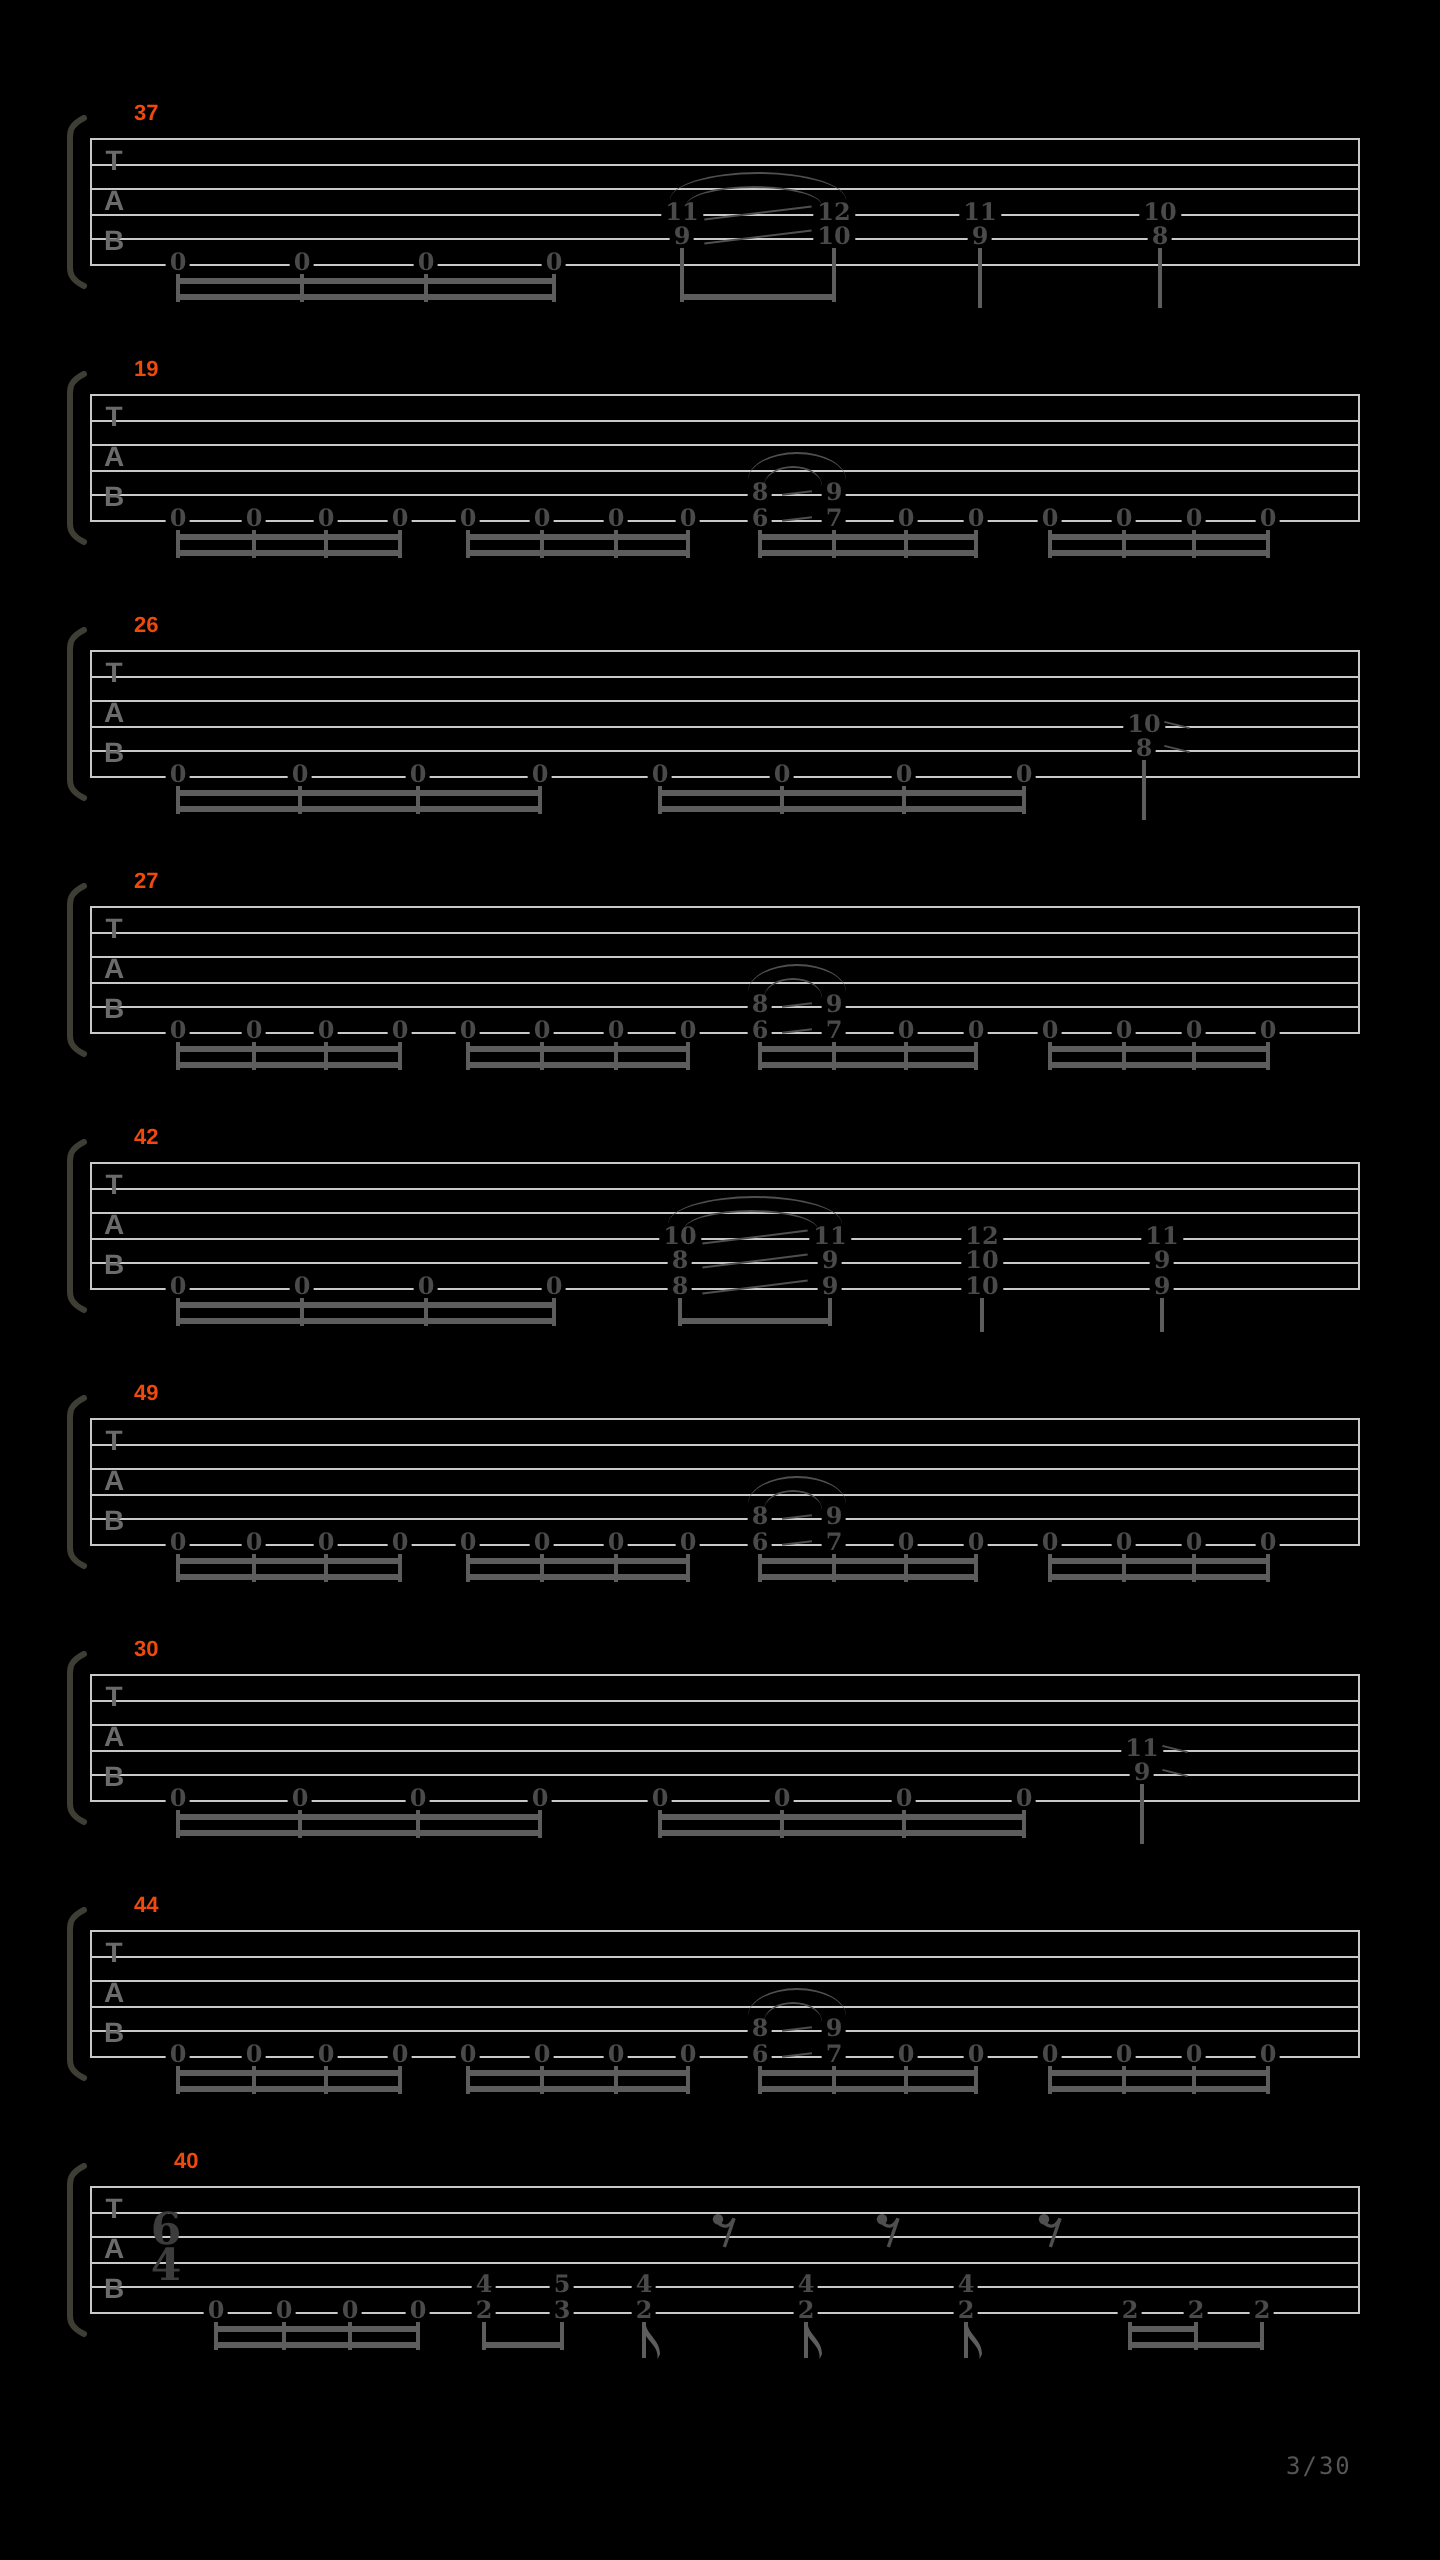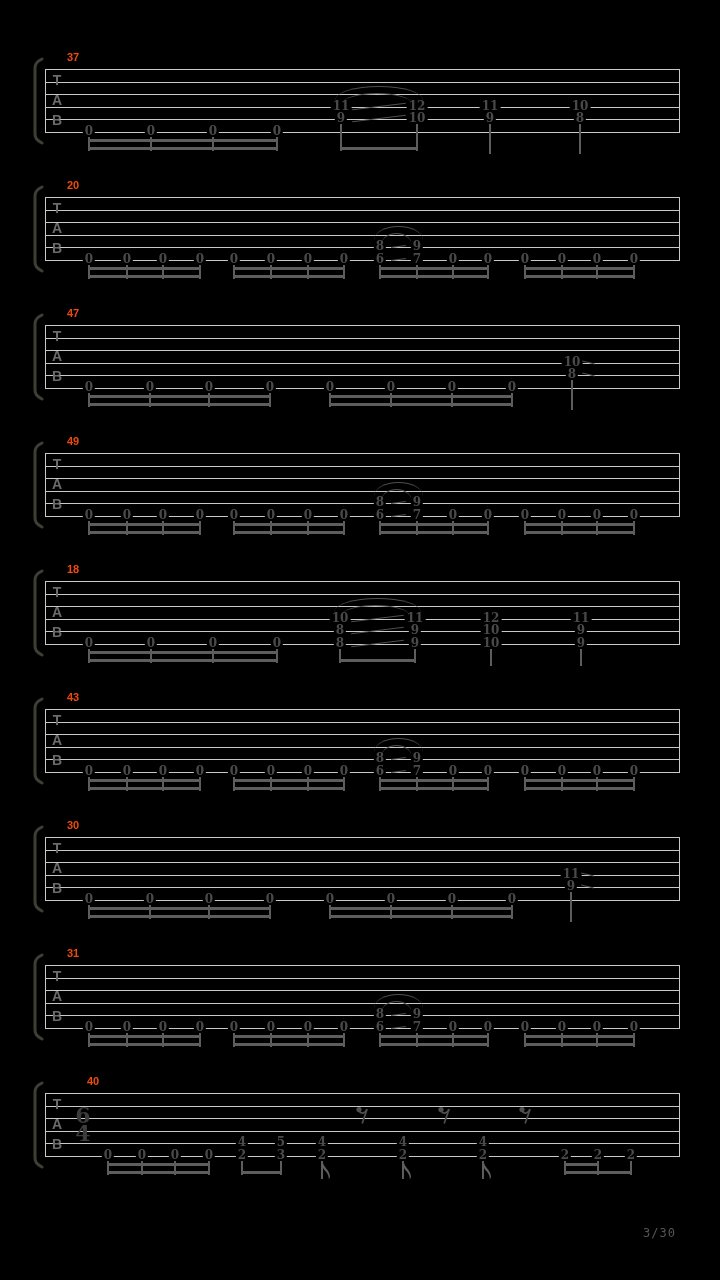--- a/index.html
+++ b/index.html
@@ -84,21 +84,21 @@
       <div class="vbar" style="position: absolute; left: 45px; top: 0px; width: 1px; height: 63.5px;"></div>
       <div class="vbar" style="position: absolute; left: 678.5px; top: 0px; width: 1.5px; height: 63.5px;"></div>
       <div style="position: absolute; left: 28px; top: -12px; width: 16px; height: 88px;">
         <svg width="16" height="88" viewBox="0 0 16 88" style="display:block">
           <path d="M14 2 C6 6 7 10 7 14 L7 74 C7 78 6 82 14 86" fill="none" stroke="#3e3e35" stroke-width="3" stroke-linecap="round"></path>
         </svg>
       </div>
       <div class="tabletter" style="position: absolute; left: 46px; top: 3px;">T</div>
       <div class="tabletter" style="position: absolute; left: 46px; top: 23px;">A</div>
       <div class="tabletter" style="position: absolute; left: 46px; top: 43px;">B</div>
-      <div class="mnum" style="position: absolute; left: 67px; top: -18px;">20</div>
+      <div class="mnum" style="position: absolute; left: 67px; top: -18px;">19</div>
       <div class="num" style="position: absolute; left: 89px; top: 55.5px;">0</div>
       <div class="stem" style="position: absolute; left: 88px; top: 67.5px; height: 14px;"></div>
       <div class="num" style="position: absolute; left: 127px; top: 55.5px;">0</div>
       <div class="stem" style="position: absolute; left: 126px; top: 67.5px; height: 14px;"></div>
       <div class="num" style="position: absolute; left: 163px; top: 55.5px;">0</div>
       <div class="stem" style="position: absolute; left: 162px; top: 67.5px; height: 14px;"></div>
       <div class="num" style="position: absolute; left: 200px; top: 55.5px;">0</div>
       <div class="stem" style="position: absolute; left: 199px; top: 67.5px; height: 14px;"></div>
       <div class="beam" style="position: absolute; left: 88px; top: 77.5px; width: 113px;"></div>
       <div class="beam" style="position: absolute; left: 88px; top: 69.5px; width: 113px;"></div>
@@ -149,21 +149,21 @@
       <div class="vbar" style="position: absolute; left: 45px; top: 0px; width: 1px; height: 63.5px;"></div>
       <div class="vbar" style="position: absolute; left: 678.5px; top: 0px; width: 1.5px; height: 63.5px;"></div>
       <div style="position: absolute; left: 28px; top: -12px; width: 16px; height: 88px;">
         <svg width="16" height="88" viewBox="0 0 16 88" style="display:block">
           <path d="M14 2 C6 6 7 10 7 14 L7 74 C7 78 6 82 14 86" fill="none" stroke="#3e3e35" stroke-width="3" stroke-linecap="round"></path>
         </svg>
       </div>
       <div class="tabletter" style="position: absolute; left: 46px; top: 3px;">T</div>
       <div class="tabletter" style="position: absolute; left: 46px; top: 23px;">A</div>
       <div class="tabletter" style="position: absolute; left: 46px; top: 43px;">B</div>
-      <div class="mnum" style="position: absolute; left: 67px; top: -18px;">47</div>
+      <div class="mnum" style="position: absolute; left: 67px; top: -18px;">26</div>
       <div class="num" style="position: absolute; left: 89px; top: 55.5px;">0</div>
       <div class="stem" style="position: absolute; left: 88px; top: 67.5px; height: 14px;"></div>
       <div class="num" style="position: absolute; left: 150px; top: 55.5px;">0</div>
       <div class="stem" style="position: absolute; left: 149px; top: 67.5px; height: 14px;"></div>
       <div class="num" style="position: absolute; left: 209px; top: 55.5px;">0</div>
       <div class="stem" style="position: absolute; left: 208px; top: 67.5px; height: 14px;"></div>
       <div class="num" style="position: absolute; left: 270px; top: 55.5px;">0</div>
       <div class="stem" style="position: absolute; left: 269px; top: 67.5px; height: 14px;"></div>
       <div class="beam" style="position: absolute; left: 88px; top: 77.5px; width: 183px;"></div>
       <div class="beam" style="position: absolute; left: 88px; top: 69.5px; width: 183px;"></div>
@@ -193,21 +193,21 @@
       <div class="vbar" style="position: absolute; left: 45px; top: 0px; width: 1px; height: 63.5px;"></div>
       <div class="vbar" style="position: absolute; left: 678.5px; top: 0px; width: 1.5px; height: 63.5px;"></div>
       <div style="position: absolute; left: 28px; top: -12px; width: 16px; height: 88px;">
         <svg width="16" height="88" viewBox="0 0 16 88" style="display:block">
           <path d="M14 2 C6 6 7 10 7 14 L7 74 C7 78 6 82 14 86" fill="none" stroke="#3e3e35" stroke-width="3" stroke-linecap="round"></path>
         </svg>
       </div>
       <div class="tabletter" style="position: absolute; left: 46px; top: 3px;">T</div>
       <div class="tabletter" style="position: absolute; left: 46px; top: 23px;">A</div>
       <div class="tabletter" style="position: absolute; left: 46px; top: 43px;">B</div>
-      <div class="mnum" style="position: absolute; left: 67px; top: -18px;">49</div>
+      <div class="mnum" style="position: absolute; left: 67px; top: -18px;">27</div>
       <div class="num" style="position: absolute; left: 89px; top: 55.5px;">0</div>
       <div class="stem" style="position: absolute; left: 88px; top: 67.5px; height: 14px;"></div>
       <div class="num" style="position: absolute; left: 127px; top: 55.5px;">0</div>
       <div class="stem" style="position: absolute; left: 126px; top: 67.5px; height: 14px;"></div>
       <div class="num" style="position: absolute; left: 163px; top: 55.5px;">0</div>
       <div class="stem" style="position: absolute; left: 162px; top: 67.5px; height: 14px;"></div>
       <div class="num" style="position: absolute; left: 200px; top: 55.5px;">0</div>
       <div class="stem" style="position: absolute; left: 199px; top: 67.5px; height: 14px;"></div>
       <div class="beam" style="position: absolute; left: 88px; top: 77.5px; width: 113px;"></div>
       <div class="beam" style="position: absolute; left: 88px; top: 69.5px; width: 113px;"></div>
@@ -258,21 +258,21 @@
       <div class="vbar" style="position: absolute; left: 45px; top: 0px; width: 1px; height: 63.5px;"></div>
       <div class="vbar" style="position: absolute; left: 678.5px; top: 0px; width: 1.5px; height: 63.5px;"></div>
       <div style="position: absolute; left: 28px; top: -12px; width: 16px; height: 88px;">
         <svg width="16" height="88" viewBox="0 0 16 88" style="display:block">
           <path d="M14 2 C6 6 7 10 7 14 L7 74 C7 78 6 82 14 86" fill="none" stroke="#3e3e35" stroke-width="3" stroke-linecap="round"></path>
         </svg>
       </div>
       <div class="tabletter" style="position: absolute; left: 46px; top: 3px;">T</div>
       <div class="tabletter" style="position: absolute; left: 46px; top: 23px;">A</div>
       <div class="tabletter" style="position: absolute; left: 46px; top: 43px;">B</div>
-      <div class="mnum" style="position: absolute; left: 67px; top: -18px;">18</div>
+      <div class="mnum" style="position: absolute; left: 67px; top: -18px;">42</div>
       <div class="num" style="position: absolute; left: 89px; top: 55.5px;">0</div>
       <div class="stem" style="position: absolute; left: 88px; top: 67.5px; height: 14px;"></div>
       <div class="num" style="position: absolute; left: 151px; top: 55.5px;">0</div>
       <div class="stem" style="position: absolute; left: 150px; top: 67.5px; height: 14px;"></div>
       <div class="num" style="position: absolute; left: 213px; top: 55.5px;">0</div>
       <div class="stem" style="position: absolute; left: 212px; top: 67.5px; height: 14px;"></div>
       <div class="num" style="position: absolute; left: 277px; top: 55.5px;">0</div>
       <div class="stem" style="position: absolute; left: 276px; top: 67.5px; height: 14px;"></div>
       <div class="beam" style="position: absolute; left: 88px; top: 77.5px; width: 190px;"></div>
       <div class="beam" style="position: absolute; left: 88px; top: 69.5px; width: 190px;"></div>
@@ -309,21 +309,21 @@
       <div class="vbar" style="position: absolute; left: 45px; top: 0px; width: 1px; height: 63.5px;"></div>
       <div class="vbar" style="position: absolute; left: 678.5px; top: 0px; width: 1.5px; height: 63.5px;"></div>
       <div style="position: absolute; left: 28px; top: -12px; width: 16px; height: 88px;">
         <svg width="16" height="88" viewBox="0 0 16 88" style="display:block">
           <path d="M14 2 C6 6 7 10 7 14 L7 74 C7 78 6 82 14 86" fill="none" stroke="#3e3e35" stroke-width="3" stroke-linecap="round"></path>
         </svg>
       </div>
       <div class="tabletter" style="position: absolute; left: 46px; top: 3px;">T</div>
       <div class="tabletter" style="position: absolute; left: 46px; top: 23px;">A</div>
       <div class="tabletter" style="position: absolute; left: 46px; top: 43px;">B</div>
-      <div class="mnum" style="position: absolute; left: 67px; top: -18px;">43</div>
+      <div class="mnum" style="position: absolute; left: 67px; top: -18px;">49</div>
       <div class="num" style="position: absolute; left: 89px; top: 55.5px;">0</div>
       <div class="stem" style="position: absolute; left: 88px; top: 67.5px; height: 14px;"></div>
       <div class="num" style="position: absolute; left: 127px; top: 55.5px;">0</div>
       <div class="stem" style="position: absolute; left: 126px; top: 67.5px; height: 14px;"></div>
       <div class="num" style="position: absolute; left: 163px; top: 55.5px;">0</div>
       <div class="stem" style="position: absolute; left: 162px; top: 67.5px; height: 14px;"></div>
       <div class="num" style="position: absolute; left: 200px; top: 55.5px;">0</div>
       <div class="stem" style="position: absolute; left: 199px; top: 67.5px; height: 14px;"></div>
       <div class="beam" style="position: absolute; left: 88px; top: 77.5px; width: 113px;"></div>
       <div class="beam" style="position: absolute; left: 88px; top: 69.5px; width: 113px;"></div>
@@ -418,21 +418,21 @@
       <div class="vbar" style="position: absolute; left: 45px; top: 0px; width: 1px; height: 63.5px;"></div>
       <div class="vbar" style="position: absolute; left: 678.5px; top: 0px; width: 1.5px; height: 63.5px;"></div>
       <div style="position: absolute; left: 28px; top: -12px; width: 16px; height: 88px;">
         <svg width="16" height="88" viewBox="0 0 16 88" style="display:block">
           <path d="M14 2 C6 6 7 10 7 14 L7 74 C7 78 6 82 14 86" fill="none" stroke="#3e3e35" stroke-width="3" stroke-linecap="round"></path>
         </svg>
       </div>
       <div class="tabletter" style="position: absolute; left: 46px; top: 3px;">T</div>
       <div class="tabletter" style="position: absolute; left: 46px; top: 23px;">A</div>
       <div class="tabletter" style="position: absolute; left: 46px; top: 43px;">B</div>
-      <div class="mnum" style="position: absolute; left: 67px; top: -18px;">31</div>
+      <div class="mnum" style="position: absolute; left: 67px; top: -18px;">44</div>
       <div class="num" style="position: absolute; left: 89px; top: 55.5px;">0</div>
       <div class="stem" style="position: absolute; left: 88px; top: 67.5px; height: 14px;"></div>
       <div class="num" style="position: absolute; left: 127px; top: 55.5px;">0</div>
       <div class="stem" style="position: absolute; left: 126px; top: 67.5px; height: 14px;"></div>
       <div class="num" style="position: absolute; left: 163px; top: 55.5px;">0</div>
       <div class="stem" style="position: absolute; left: 162px; top: 67.5px; height: 14px;"></div>
       <div class="num" style="position: absolute; left: 200px; top: 55.5px;">0</div>
       <div class="stem" style="position: absolute; left: 199px; top: 67.5px; height: 14px;"></div>
       <div class="beam" style="position: absolute; left: 88px; top: 77.5px; width: 113px;"></div>
       <div class="beam" style="position: absolute; left: 88px; top: 69.5px; width: 113px;"></div>

